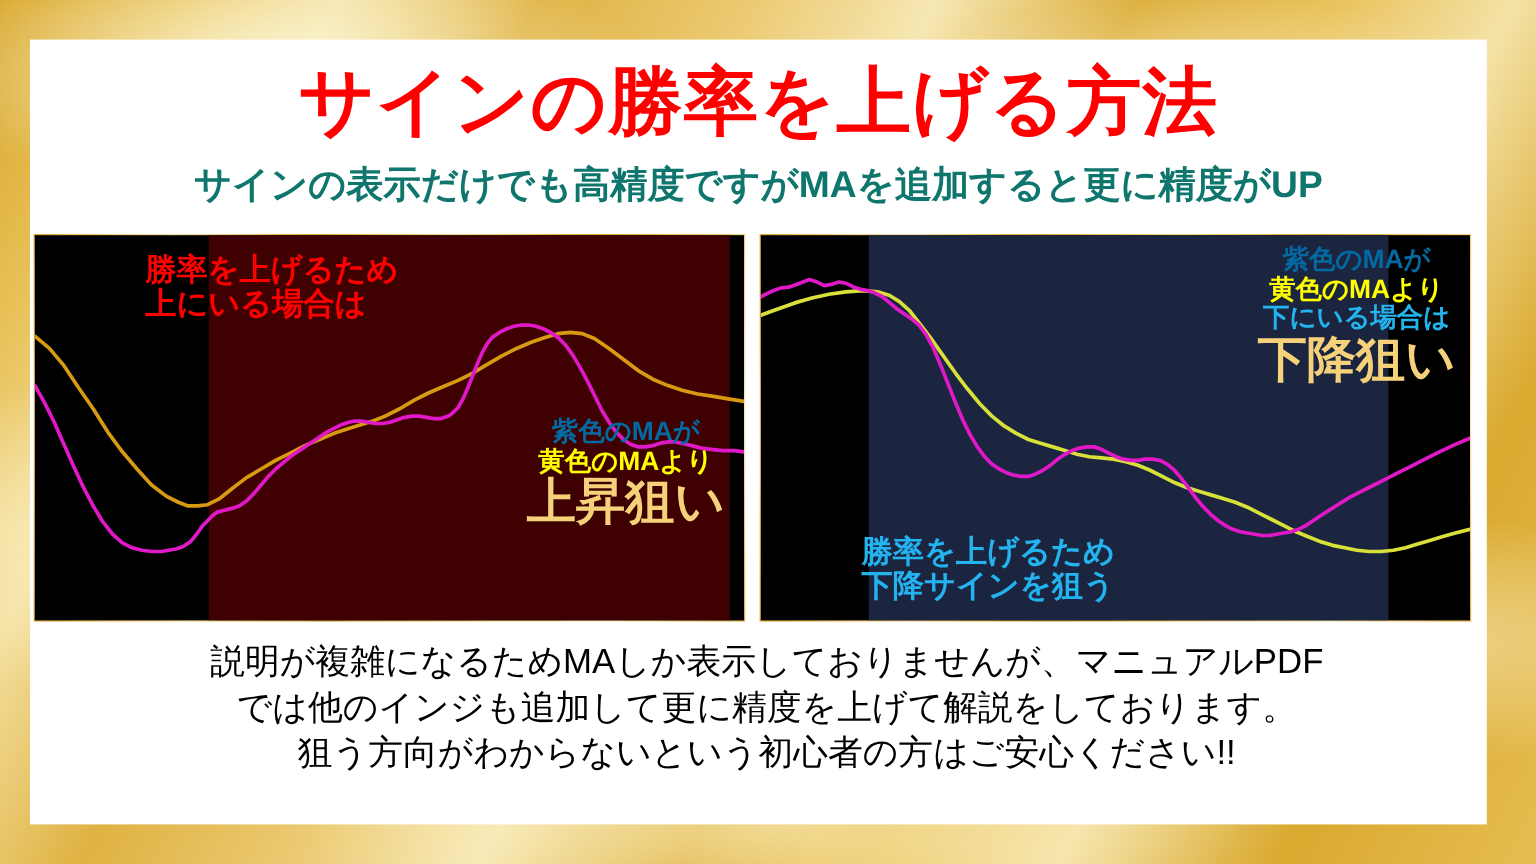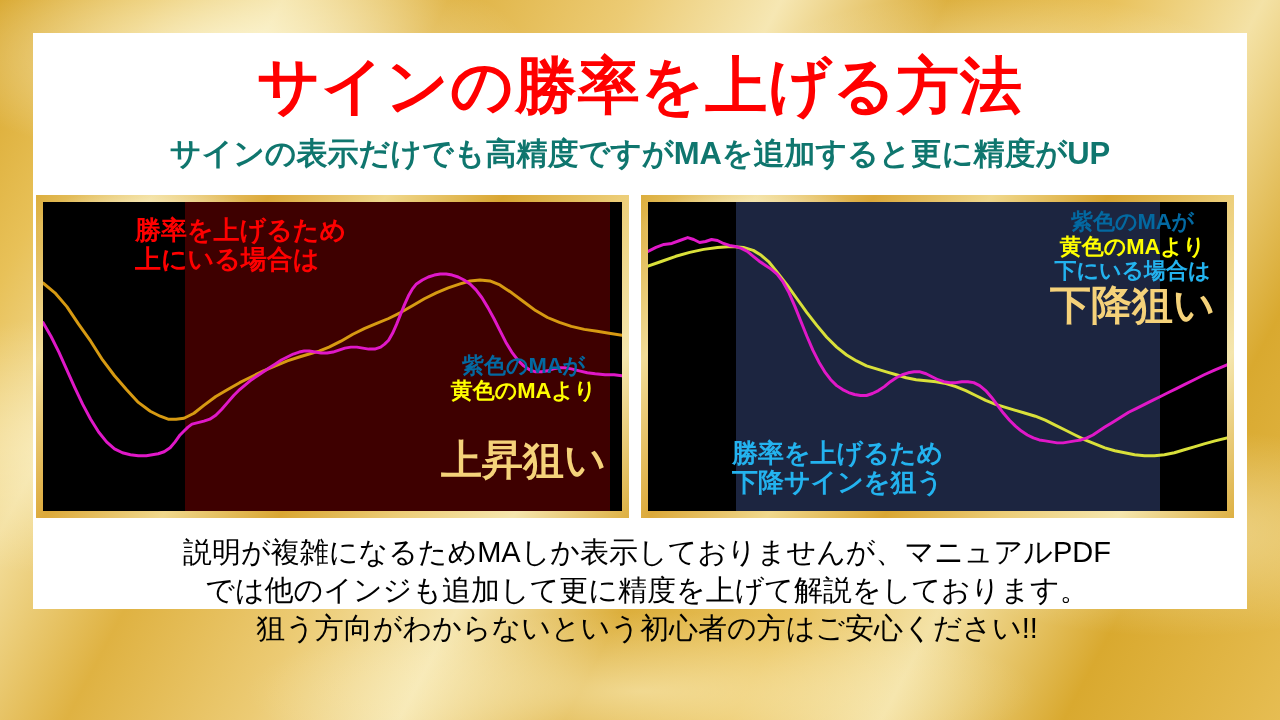--- a/index.html
+++ b/index.html
@@ -12,21 +12,21 @@
     background:
       radial-gradient(ellipse 500px 180px at 18% 8%, rgba(255,255,235,.75), rgba(255,255,235,0) 60%),
       radial-gradient(ellipse 420px 150px at 78% 12%, rgba(255,252,225,.6), rgba(255,252,225,0) 62%),
       radial-gradient(ellipse 360px 200px at 6% 62%, rgba(255,250,220,.55), rgba(255,250,220,0) 65%),
       radial-gradient(ellipse 430px 160px at 92% 74%, rgba(255,250,220,.5), rgba(255,250,220,0) 65%),
       radial-gradient(ellipse 600px 120px at 50% 96%, rgba(255,246,205,.55), rgba(255,246,205,0) 66%),
       linear-gradient(118deg, #d8a62c 0%, #e8c158 9%, #f3de9c 17%, #dfb242 27%, #eccb74 38%,
                       #f6e7b3 47%, #dcae3b 57%, #e9c25c 67%, #f4e2a6 76%, #d9a92f 87%, #e6bd52 100%);
   }
   #card {
-    position:absolute; left:33px; top:33px; width:1214px; height:576px;
+    position:absolute; left:25px; top:33px; width:1214px; height:654px;
     background:#ffffff;
   }
 
   
   #title {
     position:absolute; left:0; top:22px; width:100%;
     text-align:center;
     color:#ff0000;
     font-size:62px; font-weight:bold; line-height:1;
     letter-spacing:1px;
@@ -36,21 +36,21 @@
     position:absolute; left:0; top:105px; width:100%;
     text-align:center;
     color:#0f766e;
     font-size:31px; font-weight:bold; line-height:1;
     white-space:nowrap;
   }
 
   
   .panel {
     position:absolute; top:162px; width:593px; height:323px;
-    padding:7px;
+    padding:1px;
     background:
       radial-gradient(ellipse 200px 70px at 20% 10%, rgba(255,255,235,.7), rgba(255,255,235,0) 60%),
       radial-gradient(ellipse 160px 60px at 80% 85%, rgba(255,252,225,.6), rgba(255,252,225,0) 62%),
       linear-gradient(125deg,#dcae3d,#f1dc98,#dca93a,#f0d88c,#d9a632,#eccd77,#f5e6ae,#ddb043);
   }
   #panel-left  { left:3px;  }
   #panel-right { left:608px; }
   .chart-inner {
     position:relative; width:100%; height:100%;
     overflow:hidden; background:#000000;
@@ -63,21 +63,21 @@
   
   .cap { position:absolute; font-weight:bold; line-height:1.12; white-space:nowrap; }
   .cap-red    { color:#ff0000; }
   .cap-magenta{ color:#0369a1; }
   .cap-yellow { color:#ffff00; }
   .cap-gold   { color:#f5d27a;text-align:right; }
   .cap-cyan   { color:#23b3ef; }
 
   #cap-left-top    { left:92px;  top:14px;  font-size:26px; }
   #cap-left-block  { right:16px; top:152px; text-align:center; font-size:22px; }
-  #cap-left-block .big { font-size:41px; line-height:1.05;margin-top:36px; }
+  #cap-left-block .big { font-size:41px; line-height:1.05; }
 
   #cap-right-block { right:12px; top:8px;  text-align:center; font-size:22px; }
   #cap-right-block .big { font-size:41px; line-height:1.05; }
   #cap-right-bottom{ left:84px;  bottom:14px; font-size:26px; }
 
   
   #footer {
     position:absolute; left:44px; top:500px; width:1140px;
     color:#000000; font-size:29px; line-height:1.33;
     white-space:nowrap;

